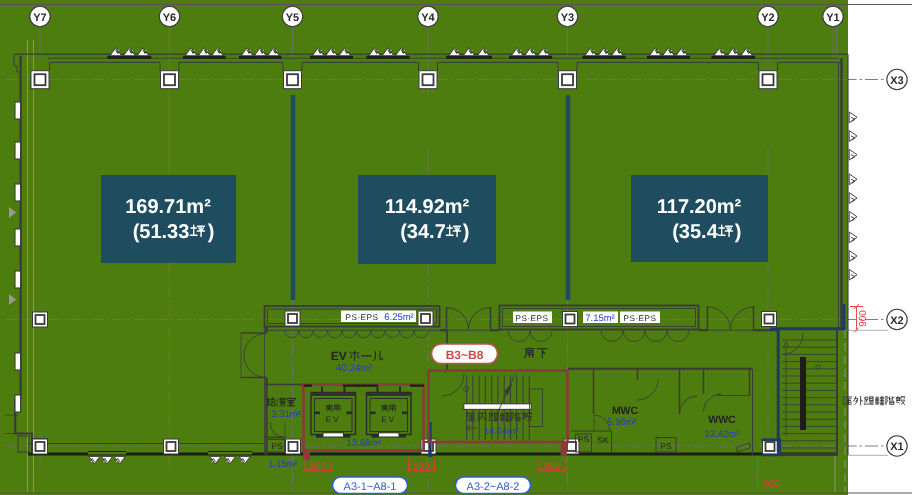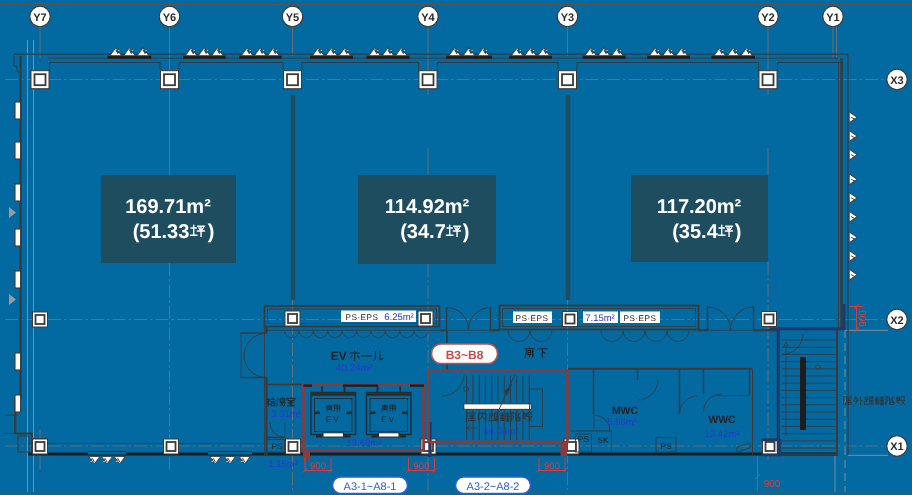--- a/index.html
+++ b/index.html
@@ -1,15 +1,15 @@
 <!DOCTYPE html>
 <html><head><meta charset="utf-8"><style>
 html,body{margin:0;padding:0;background:#fff}
 </style></head><body>
-<div style="position:relative;width:912px;height:495px;background:#0369a1;transform:translateZ(0)">
+<div style="position:relative;width:848px;height:495px;background:#4d7c0f;transform:translateZ(0)">
 <svg width="912" height="495" viewBox="0 0 912 495" text-rendering="geometricPrecision" font-family="'Liberation Sans', sans-serif">
 <defs>
 <symbol id="k_tsubo" viewBox="0 0 10 10" overflow="visible">
           <path d="M2.8,1.2 V7.8 M1,3 H4.6 M0.6,7.8 H5 M5.4,1.8 H10 M7.7,1.8 V8.6 M5.2,5 H10 M6.3,2.9 L7.2,4.2 M9.2,2.9 L8.3,4.2" fill="none" stroke="currentColor" stroke-width="0.95" stroke-linecap="round"></path>
         </symbol>
 <symbol id="k_oku" viewBox="0 0 10 10" overflow="visible">
           <path d="M1,1 H9 M1,1 V4 M1,4 C1,6 0.8,7.5 0.3,9 M3,3 H8.5 M3.5,4.8 H8 M5.8,3 V8.5 M2.8,6.6 H8.8 M2.5,8.6 H9" fill="none" stroke="currentColor" stroke-width="0.95" stroke-linecap="round"></path>
         </symbol>
 <symbol id="k_nai" viewBox="0 0 10 10" overflow="visible">
           <path d="M1.2,8.8 V1.3 H8.8 V8.8 M5,0.5 V4 M5,4 L2.6,7.4 M5,4 L7.4,7.4" fill="none" stroke="currentColor" stroke-width="0.95" stroke-linecap="round"></path>

